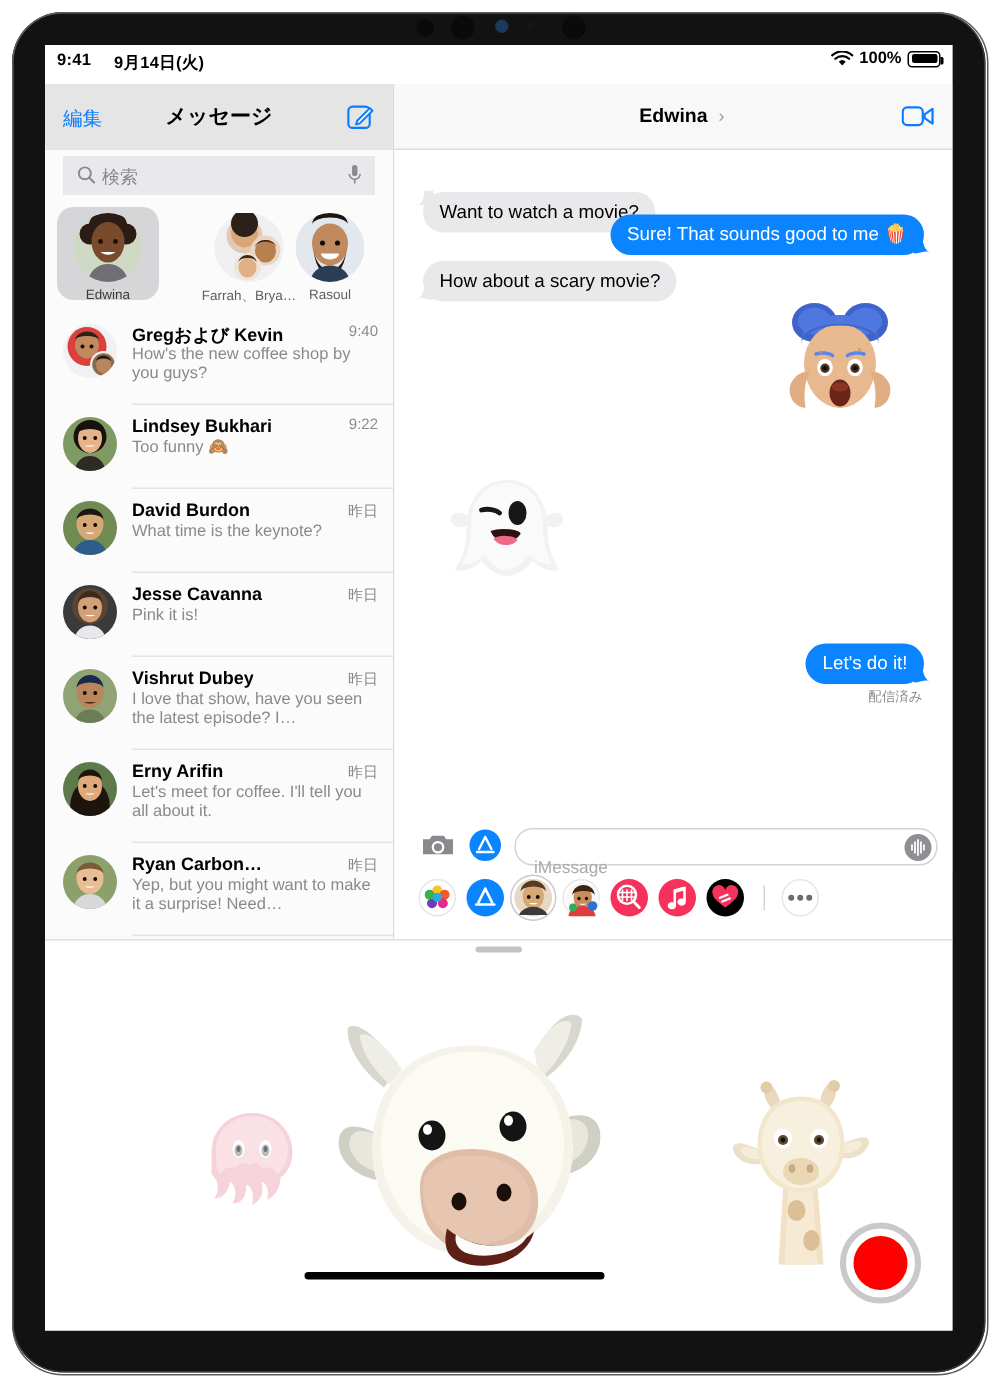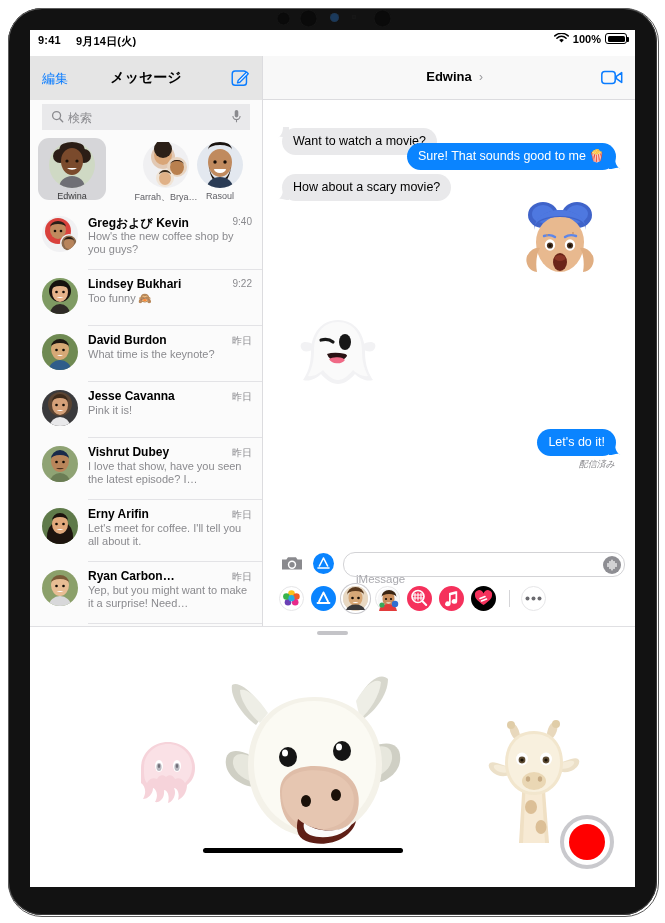--- a/index.html
+++ b/index.html
@@ -17,21 +17,21 @@
   .cam.c3{left:330px;top:13px;width:9px;height:9px;background:#1b3a5c;}
   .cam.c4{left:352px;top:15px;width:4px;height:4px;background:#141414;}
   .cam.c5{left:374px;top:10px;width:17px;height:17px;}
 
   .screen{position:absolute;left:30px;top:30px;width:605px;height:857px;background:#ffffff;overflow:hidden;}
 
   
   .statusbar{position:absolute;left:0;top:0;width:605px;height:26px;background:#fff;}
   .sb-time{position:absolute;left:8px;top:4px;font-size:11px;font-weight:bold;color:#000;letter-spacing:.2px;}
   .sb-date{position:absolute;left:46px;top:4px;font-size:11px;font-weight:bold;color:#000;letter-spacing:.2px;}
-  .sb-right{position:absolute;right:8px;top:3px;display:flex;gap:4px;}
+  .sb-right{position:absolute;right:8px;top:3px;display:flex;align-items:center;gap:4px;}
   .sb-batt-pct{font-size:11px;font-weight:bold;color:#000;}
   .batt{position:relative;width:22px;height:11px;border:1px solid #000;border-radius:3px;box-sizing:border-box;}
   .batt::after{content:"";position:absolute;right:-3px;top:3px;width:2px;height:5px;background:#000;border-radius:0 1px 1px 0;}
   .batt i{position:absolute;left:1.5px;top:1.5px;bottom:1.5px;width:17px;background:#000;border-radius:1.5px;display:block;}
 
   .multitask{position:absolute;left:295px;top:38px;width:22px;height:6px;display:flex;gap:4px;align-items:center;justify-content:center;}
   .multitask b{width:4px;height:4px;border-radius:50%;background:#b9b9be;display:block;}
 
   
   .sidebar{position:absolute;left:0;top:26px;width:232px;height:570px;background:#fbfbfb;overflow:hidden;}
@@ -420,21 +420,21 @@
           <path d="M28 40 a11 10 0 0 0 20 2 a11 3 0 0 0-20-2Z" fill="#2a1214"></path>
           <path d="M30 45 a9 7 0 0 0 16 1 a9 4 0 0 0-16-1Z" fill="#f06a86"></path>
           <path d="M14 30 C6 26 0 28 2 34 C4 39 10 38 15 35Z" fill="#f2f2f4"></path>
           <path d="M64 30 C72 26 78 28 76 34 C74 39 68 38 63 35Z" fill="#f2f2f4"></path>
         </svg>
 
         <div class="bub me" style="right:19px;top:329px;">Let's do it!</div>
         <svg class="tail" style="right:14px;top:344px;" viewBox="0 0 12 12">
           <path d="M0 0 L0 11 C5 11 9 8 11.5 11 C8 9 6 5 6 0 Z" fill="#0a84ff"></path>
         </svg>
-        <div class="delivered" style="right:20px;top:358px;font-style:italic;">配信済み</div>
+        <div class="delivered" style="right:20px;top:358px;">配信済み</div>
 
       </div>
 
       <div class="inputrow">
         <svg class="cam-ic" viewBox="0 0 22 17">
           <path d="M1 4.5 h4.4 l1.6-2.3 h7.9 l1.6 2.3 H21 a0 0 0 0 1 0 0 v10 a0 0 0 0 1 0 0 H1 Z" fill="#8a8a8e"></path>
           <circle cx="11" cy="9.8" r="4.2" fill="#fff"></circle>
           <circle cx="11" cy="9.8" r="2.7" fill="#8a8a8e"></circle>
         </svg>
         <div class="appstore-ic">

